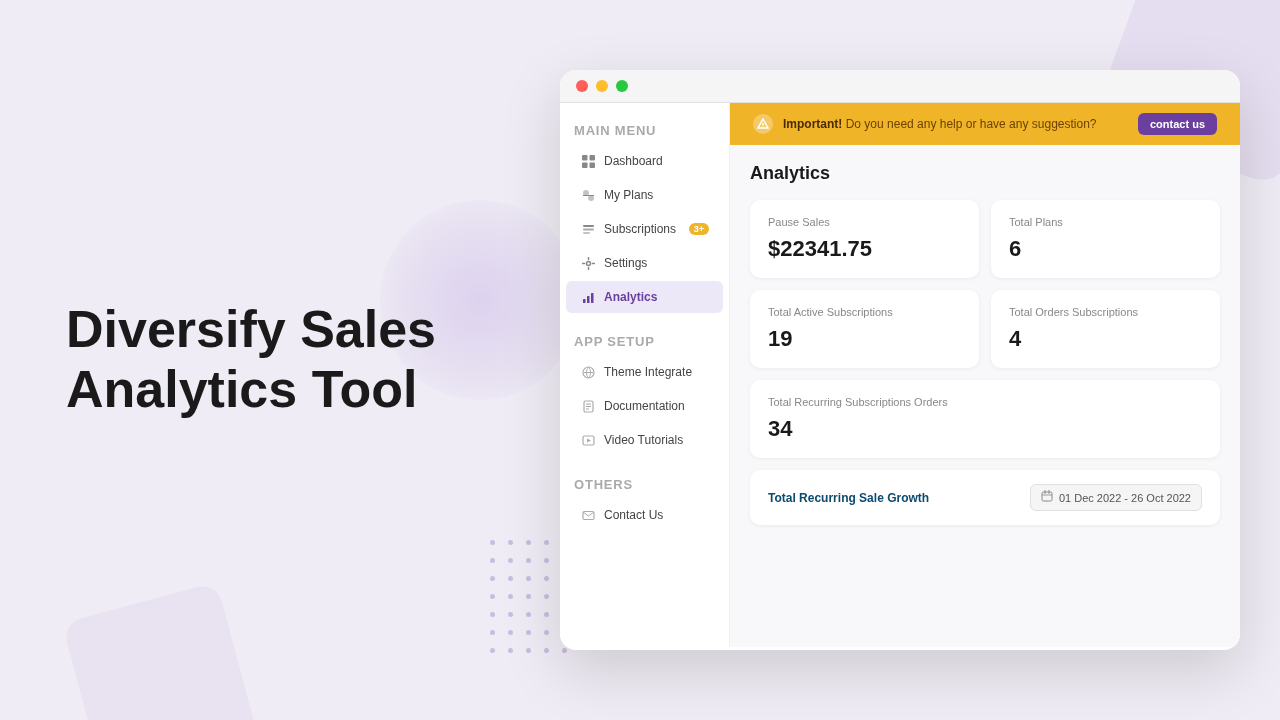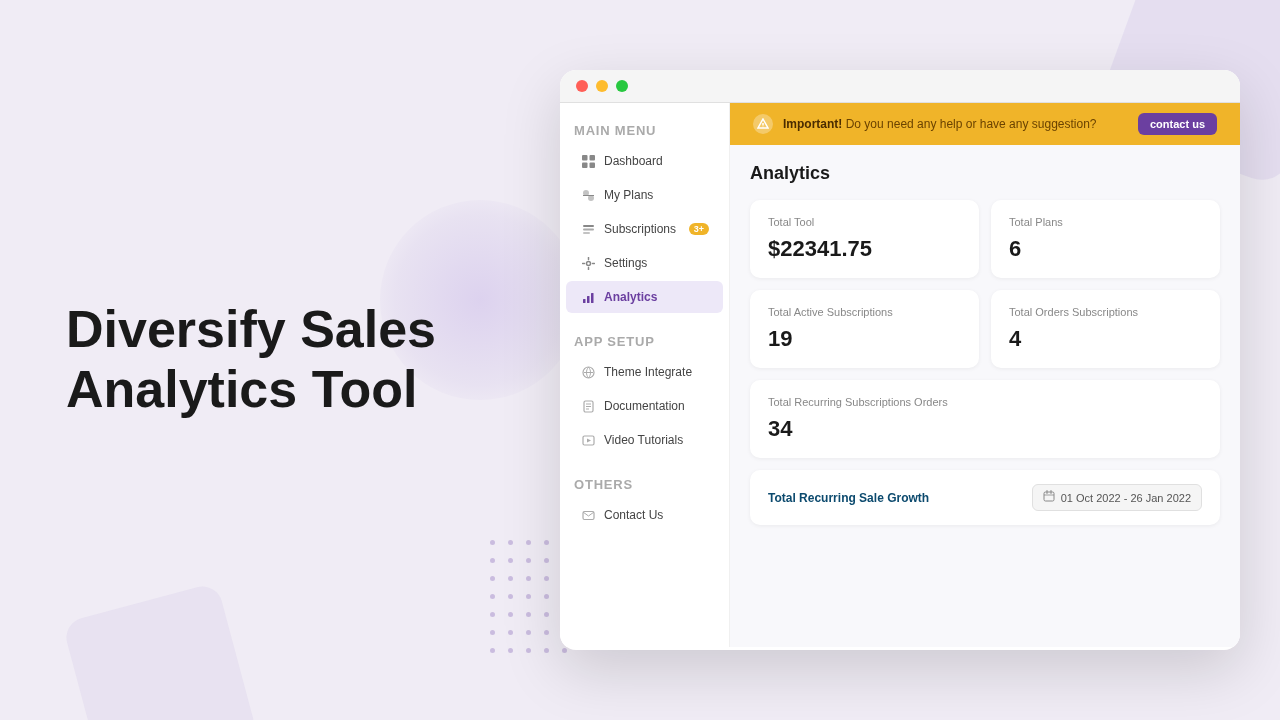--- a/index.html
+++ b/index.html
@@ -512,21 +512,21 @@
           <span>Do you need any help or have any suggestion?</span>
         </span>
         <button class="banner-btn">contact us</button>
       </div>
 
       <div class="page-body">
         <div class="page-title">Analytics</div>
 
         <div class="stats-grid">
           <div class="stat-card">
-            <div class="stat-label">Total Tool</div>
+            <div class="stat-label">Pause Sales</div>
             <div class="stat-value">$22341.75</div>
           </div>
           <div class="stat-card">
             <div class="stat-label">Total Plans</div>
             <div class="stat-value">6</div>
           </div>
         </div>
 
         <div class="stats-grid">
           <div class="stat-card">
@@ -548,19 +548,19 @@
           <span class="growth-label">Total Recurring Sale Growth</span>
           <div class="date-picker">
             <span class="calendar-icon">
               <svg width="12" height="12" viewBox="0 0 12 12" fill="none">
                 <rect x="1" y="2" width="10" height="9" rx="1.5" stroke="#888" stroke-width="1"></rect>
                 <line x1="1" y1="5" x2="11" y2="5" stroke="#888" stroke-width="0.8"></line>
                 <line x1="4" y1="0.5" x2="4" y2="3.5" stroke="#888" stroke-width="1" stroke-linecap="round"></line>
                 <line x1="8" y1="0.5" x2="8" y2="3.5" stroke="#888" stroke-width="1" stroke-linecap="round"></line>
               </svg>
             </span>
-            <span>01 Oct 2022 - 26 Jan 2022</span>
+            <span>01 Dec 2022 - 26 Oct 2022</span>
           </div>
         </div>
       </div>
     </div>
   </div>
 </div>
 
 </body></html>

